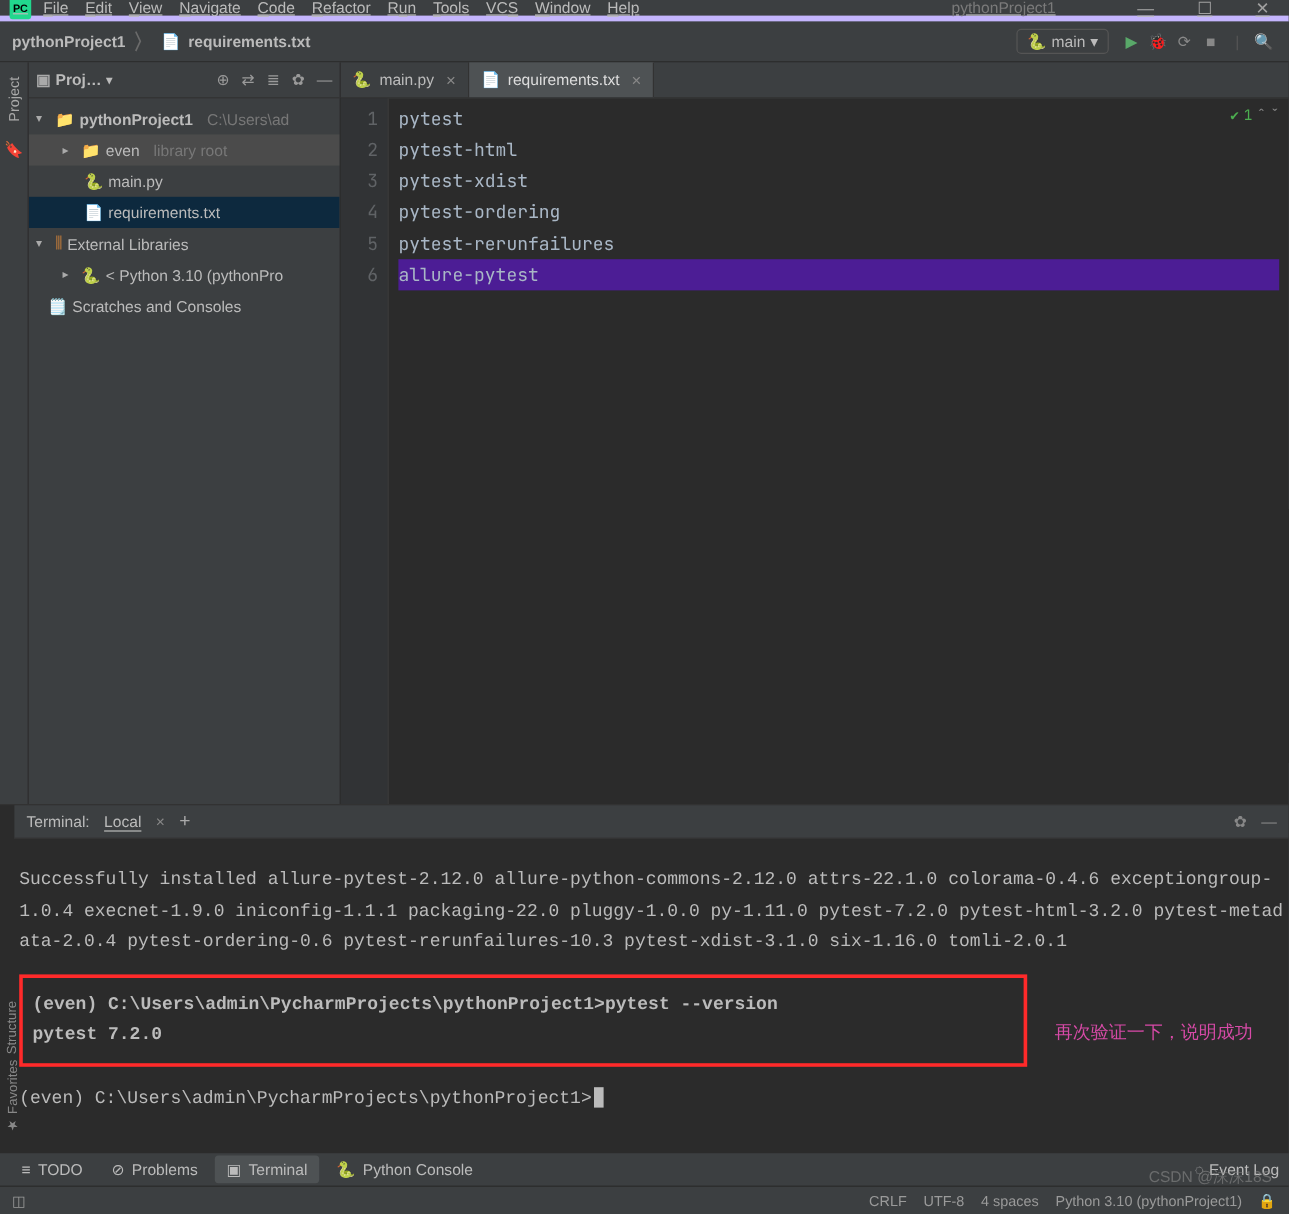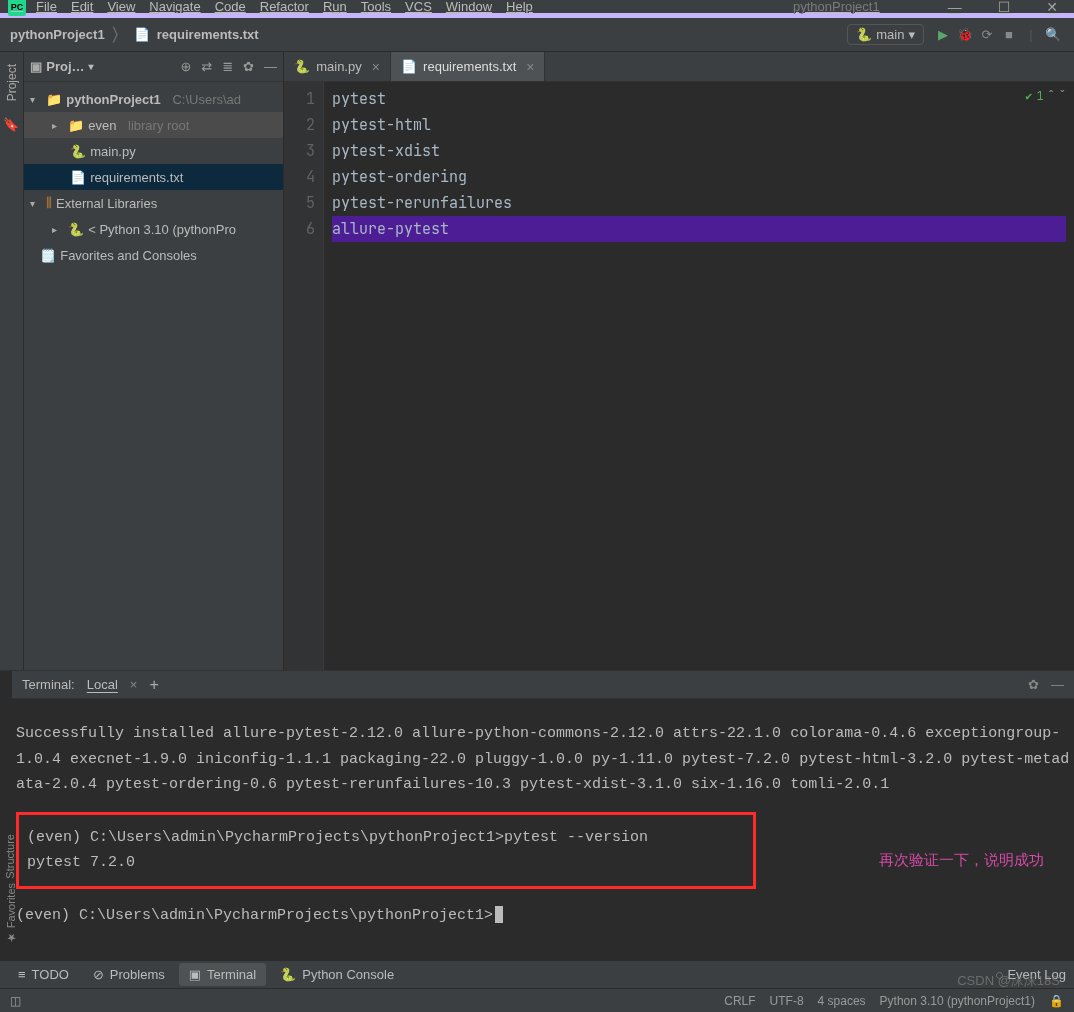--- a/index.html
+++ b/index.html
@@ -72,21 +72,21 @@
 .editor-status { position: absolute; right: 8px; top: 6px; color: #4caf50; font-size: 12px; display: flex; align-items: center; gap: 4px; }
 .terminal-panel { background: #2b2b2b; border-top: 1px solid #323232; display: flex; flex-direction: column; padding-left: 12px; }
 .terminal-header { height: 28px; display: flex; align-items: center; padding: 0 10px; gap: 12px; background: #3c3f41; border-bottom: 1px solid #323232; }
 .terminal-header .title { font-weight: 500; }
 .terminal-header .local-tab { text-decoration: underline; text-underline-offset: 3px; }
 .terminal-header .add { color: #aaa; font-size: 16px; cursor: pointer; }
 .terminal-header .gear { margin-left: auto; color: #888; cursor: pointer; }
 .terminal-header .hide { color: #888; cursor: pointer; }
 .terminal-body { flex: 1; padding: 6px 4px 10px 4px; font-family: "Consolas","Courier New",monospace; font-size: 15px; color: #bbb; line-height: 1.7; position: relative; }
 .term-output { word-break: break-all; white-space: pre-wrap; margin-top: 16px; }
-.highlight-box { border: 3px solid #ff2a2a; padding: 10px 8px; margin: 14px 0; width: 740px; }
+.highlight-box { border: 3px solid #ff2a2a; padding: 10px 8px; margin: 14px 0; width: 840px; font-weight: bold; }
 .annotation { position: absolute; color: #d74aa7; font-size: 15px; }
 .cursor-block { display: inline-block; width: 8px; height: 17px; background: #bbb; vertical-align: middle; margin-left: 2px; }
 .tool-tabs { height: 28px; background: #3c3f41; border-top: 1px solid #2b2b2b; display: flex; align-items: center; padding: 0 8px; gap: 4px; }
 .tool-tab { display: flex; align-items: center; gap: 6px; padding: 4px 10px; cursor: pointer; color: #bbb; border-radius: 3px; }
 .tool-tab.active { background: #4e5254; }
 .tool-tabs .event-log { margin-left: auto; display: flex; align-items: center; gap: 4px; cursor: pointer; }
 .statusbar { height: 24px; background: #3c3f41; border-top: 1px solid #2b2b2b; display: flex; align-items: center; justify-content: flex-end; padding: 0 10px; gap: 14px; font-size: 12px; color: #9a9a9a; }
 .statusbar .left-ctrl { margin-right: auto; }
 .watermark { position: absolute; right: 14px; bottom: 22px; color: #8a8a8a; font-size: 13px; opacity: .6; }
 </style>
@@ -189,21 +189,21 @@
       </div>
       <div class="tree-row">
         <span class="indent1"></span>
         <span class="arrow">▸</span>
         <span class="py-icon">🐍</span>
         <span>&lt; Python 3.10 (pythonPro</span>
       </div>
       <div class="tree-row">
         <span class="indent1" style="width:6px"></span>
         <span style="color:#3e8eb8">🗒️</span>
-        <span>Favorites and Consoles</span>
+        <span>Scratches and Consoles</span>
       </div>
     </div>
   </div>
 
   <div class="editor-area">
     <div class="tabs">
       <div class="tab">
         <span class="py-icon">🐍</span>
         <span>main.py</span>
         <span class="tab-close">×</span>

